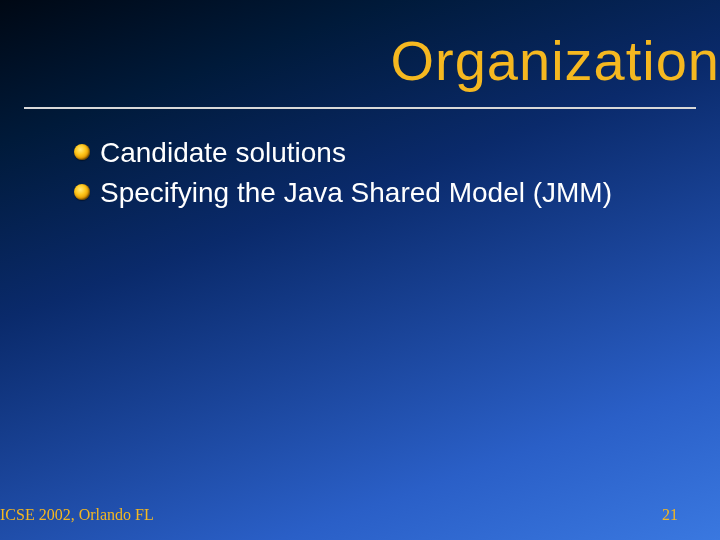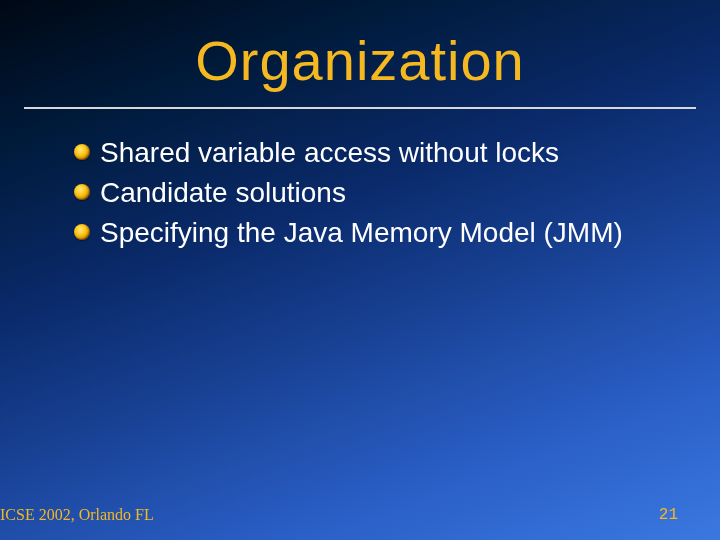--- a/index.html
+++ b/index.html
@@ -10,21 +10,21 @@
     background: linear-gradient(160deg, #000814 0%, #001a3a 18%, #0a2a6b 40%, #1a4499 60%, #2a5fc7 80%, #3a78e0 100%);
     position: relative;
     font-family: Arial, Helvetica, sans-serif;
   }
   .title {
     color: #f5b820;
     font-family: Impact, "Arial Black", sans-serif;
     font-size: 56px;
     font-weight: 400;
     letter-spacing: 1px;
-    text-align: center;
+    text-align: right;
     padding-top: 28px;
     padding-bottom: 14px;
   }
   .rule {
     margin: 0 24px;
     border: none;
     border-top: 2px solid #d8d8d8;
   }
   .content {
     padding: 26px 68px 0 100px;
@@ -55,42 +55,38 @@
     color: #f5b820;
     font-size: 16px;
     font-family: "Times New Roman", Times, serif;
   }
   .footer-right {
     position: absolute;
     bottom: 16px;
     right: 42px;
     color: #f5b820;
     font-size: 16px;
-    font-family: Liberation Mono, monospace;
+    font-family: Liberation Serif, serif;
   }
 </style>
 </head>
 <body>
 
 <div class="slide">
 
   <div class="title">Organization</div>
   <hr class="rule">
 
   <div class="content">
     <div class="item">
       <span class="bullet"></span>
-      <span>Shared variable access without locks</span>
-    </div>
-    <div class="item">
-      <span class="bullet"></span>
       <span>Candidate solutions</span>
     </div>
     <div class="item">
       <span class="bullet"></span>
-      <span>Specifying the Java Memory Model (JMM)</span>
+      <span>Specifying the Java Shared Model (JMM)</span>
     </div>
   </div>
 
   <div class="footer-center">ICSE 2002, Orlando FL</div>
   <div class="footer-right">21</div>
 
 </div>
 
 </body></html>

